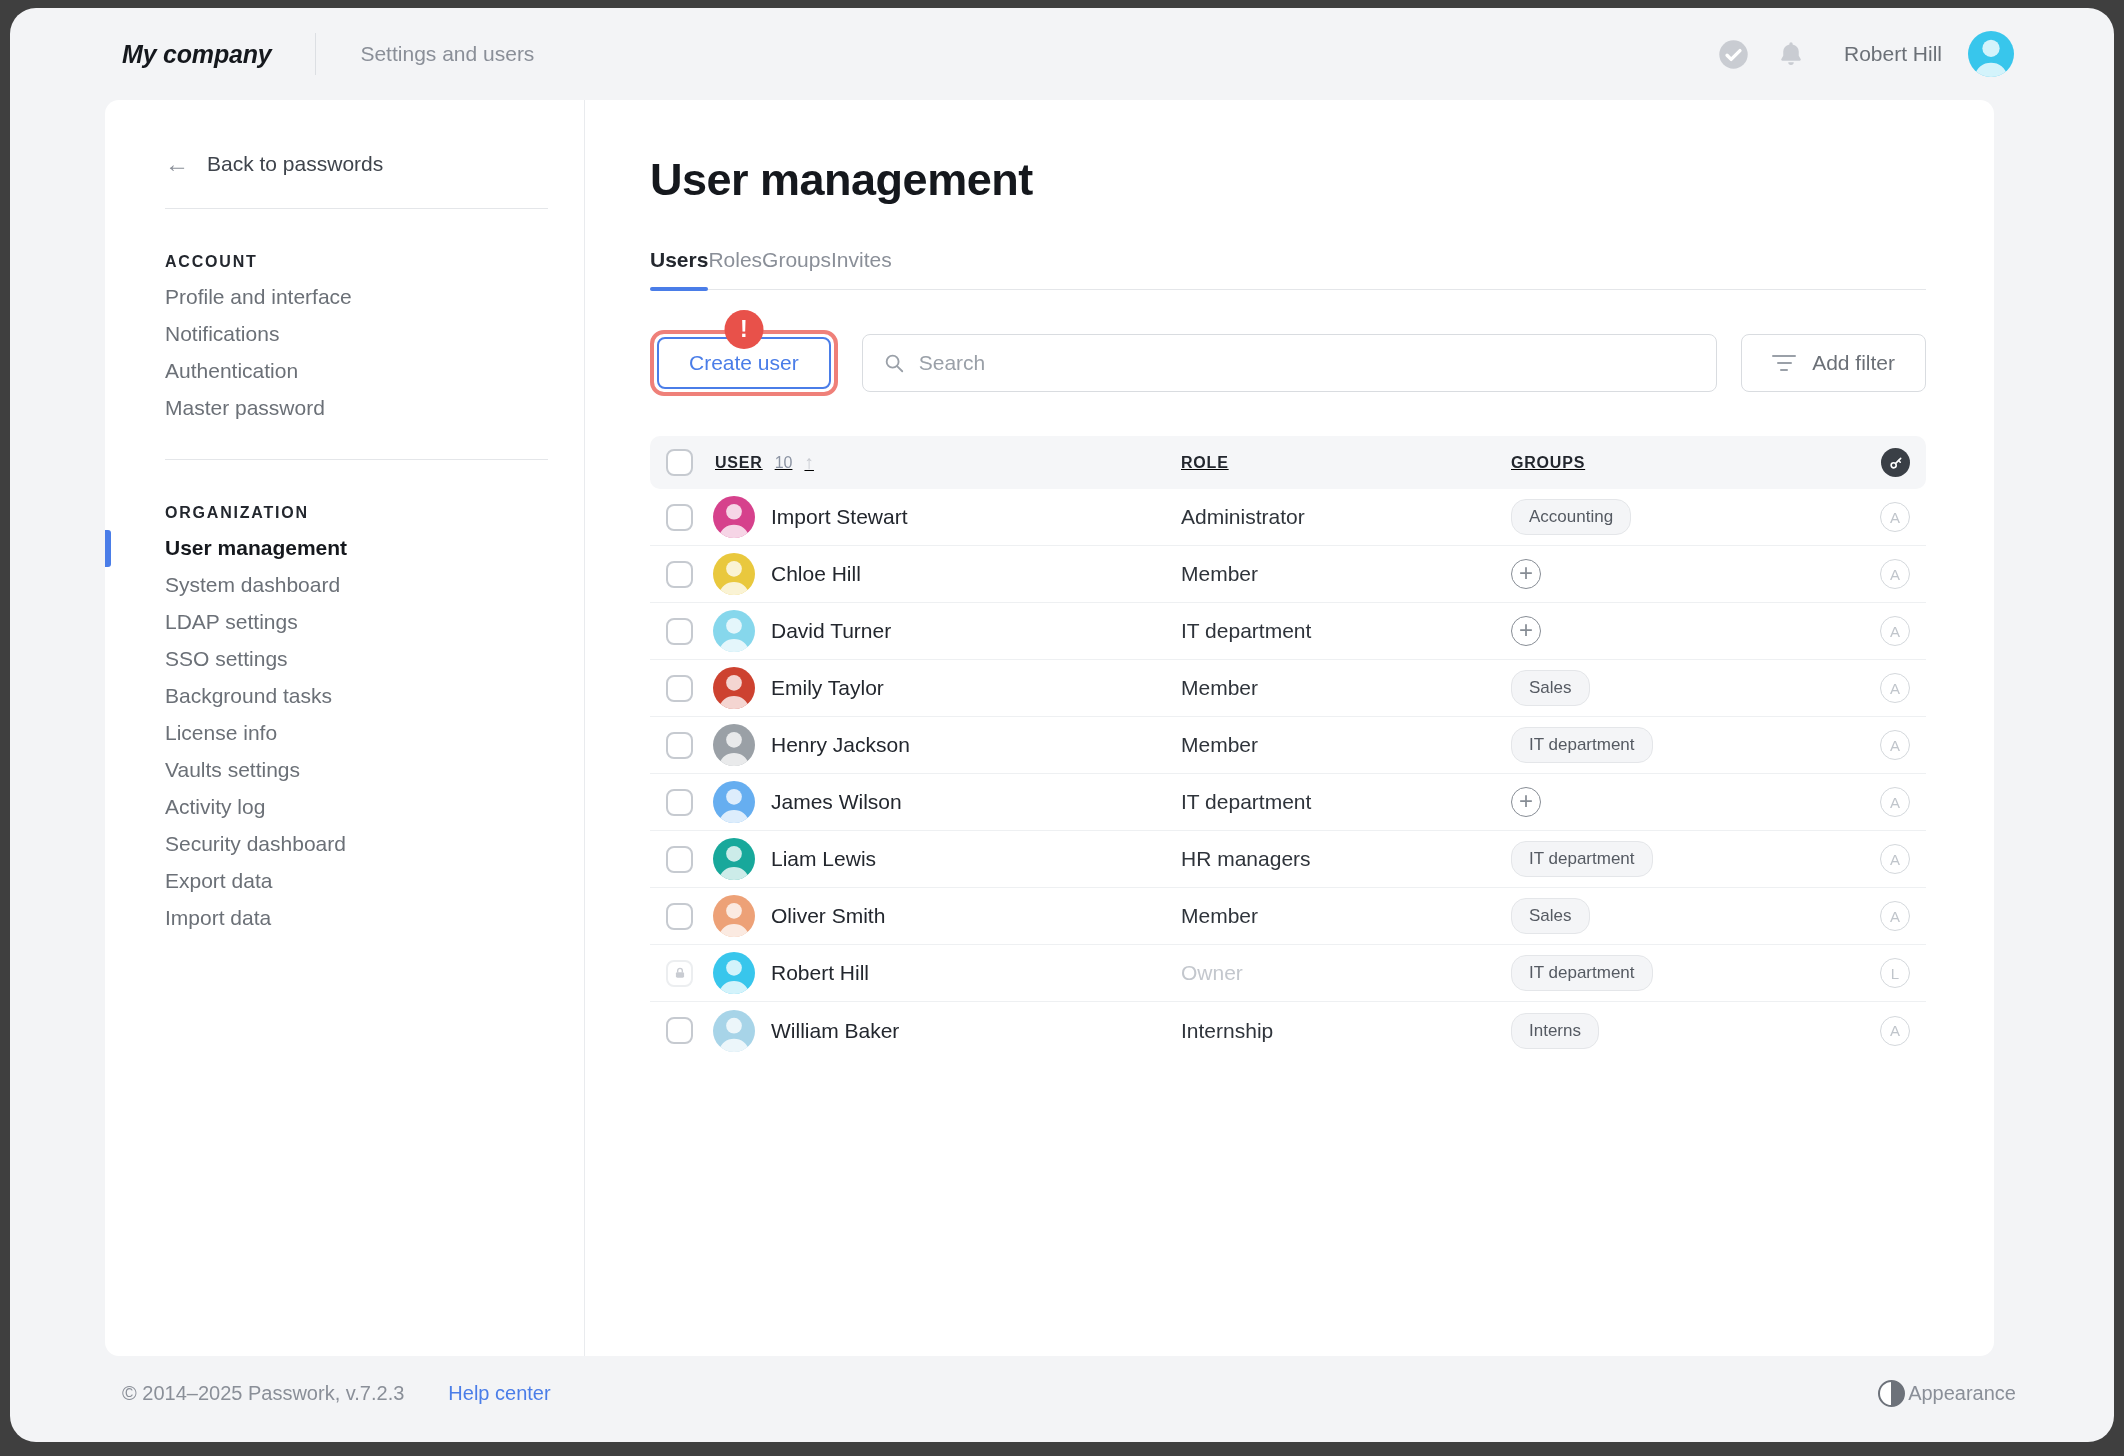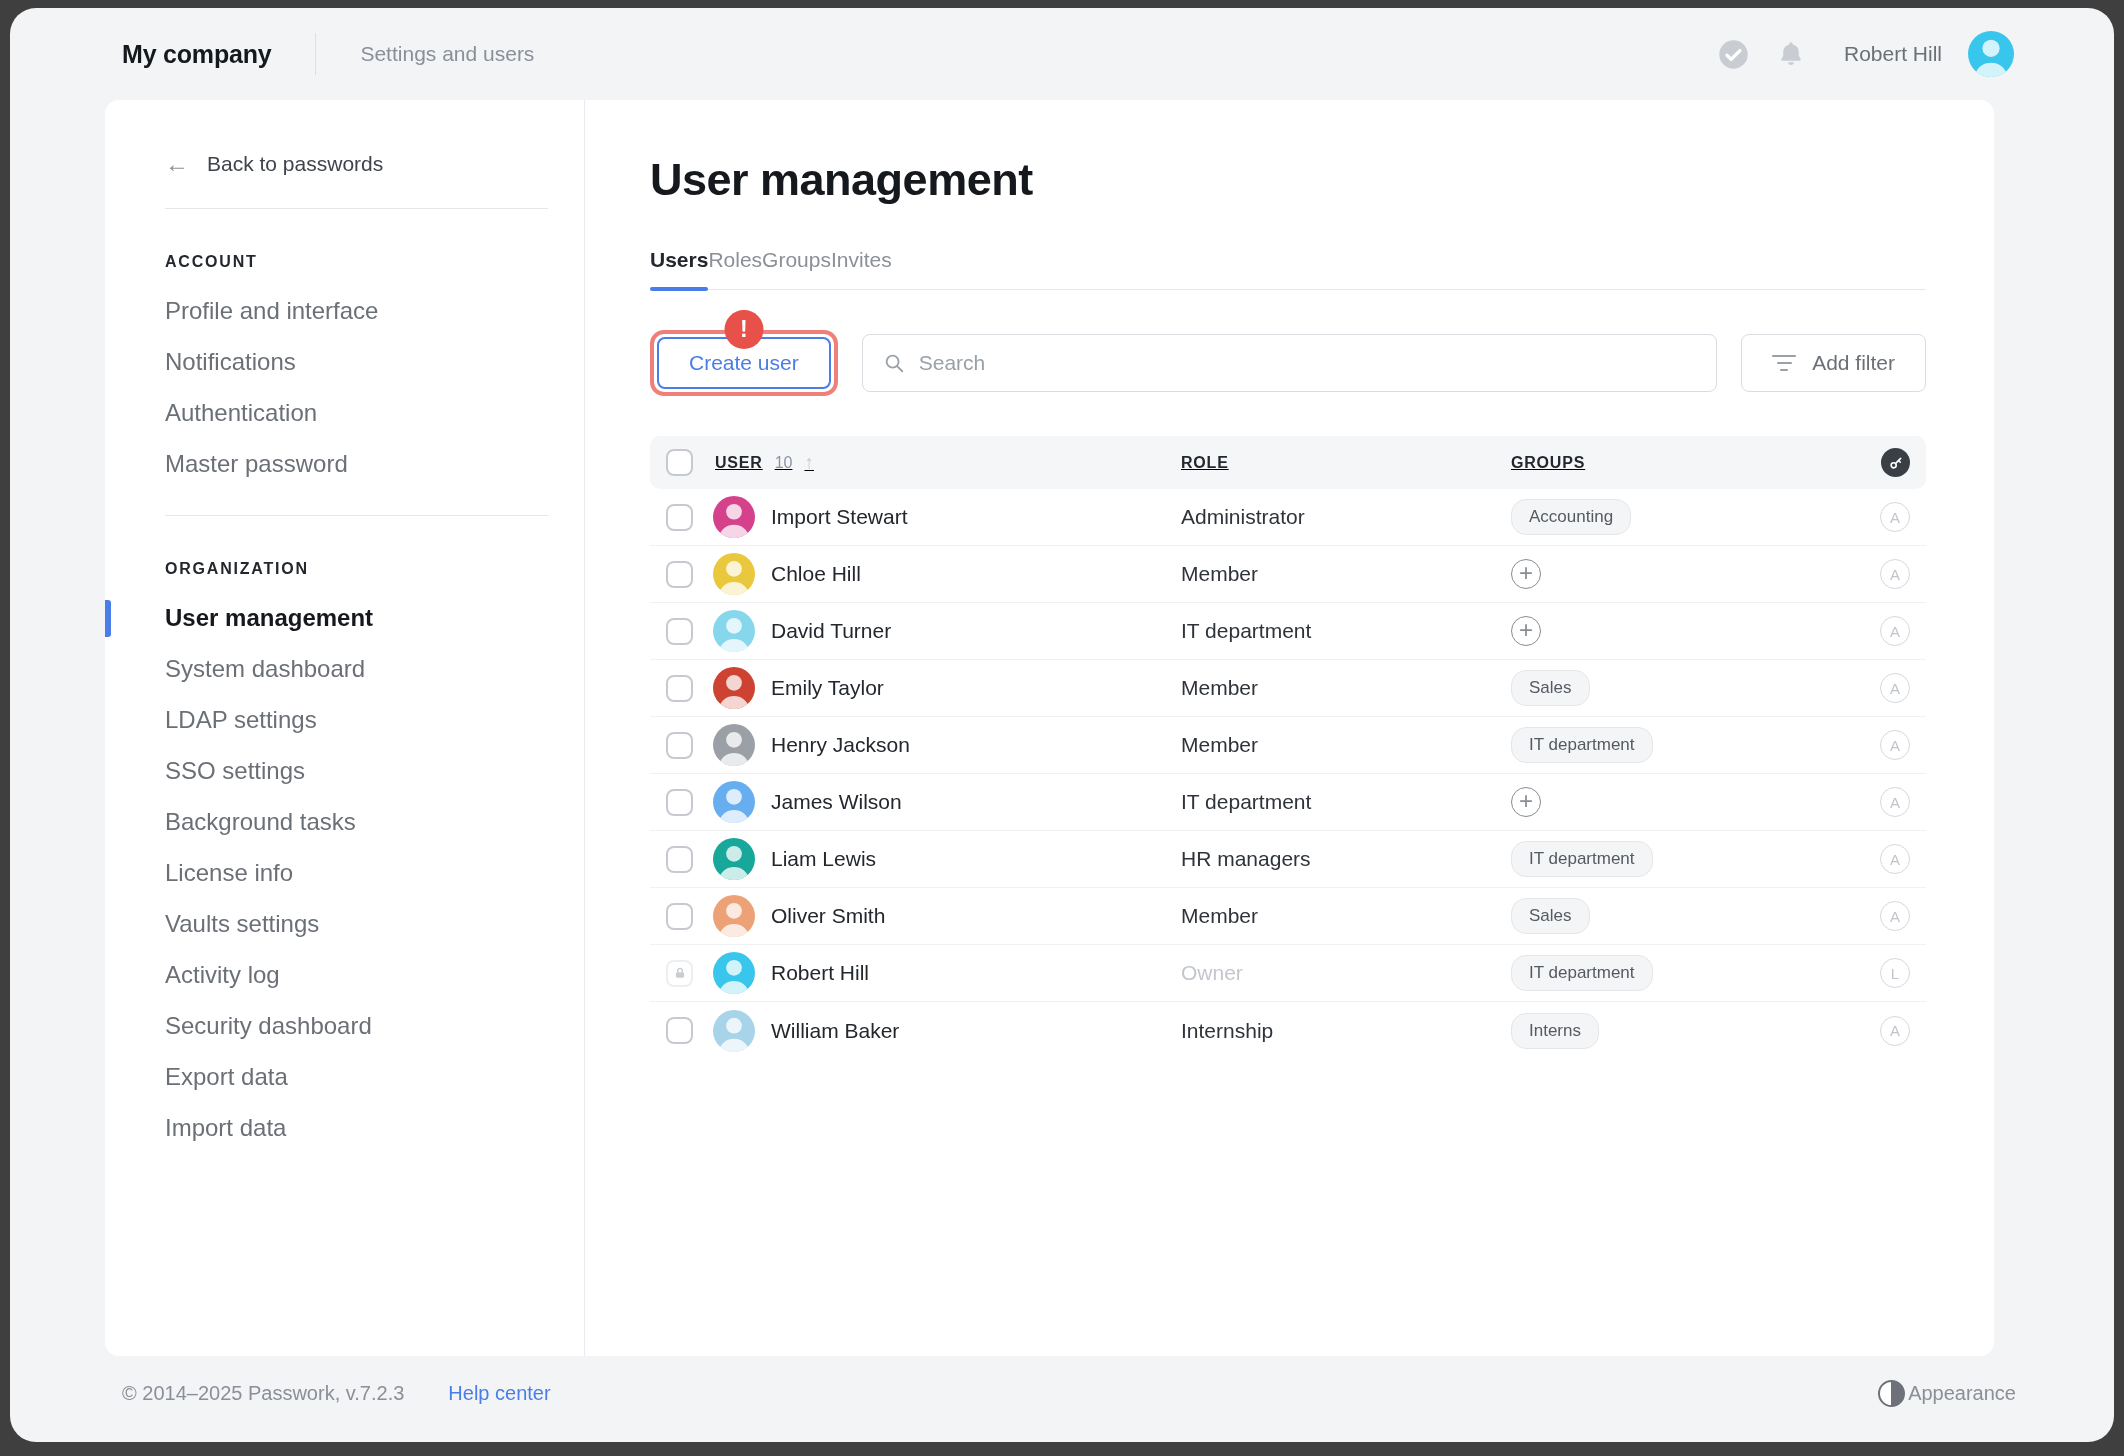--- a/index.html
+++ b/index.html
@@ -10,39 +10,39 @@
     position: relative;
     overflow: hidden;
   }
   .window {
     position: absolute; left: 10px; top: 8px; right: 10px; bottom: 14px;
     background: #f3f4f6; border-radius: 26px; overflow: hidden;
     display: flex; flex-direction: column;
   }
   
   .topbar { height: 92px; flex: 0 0 92px; display: flex; align-items: center; padding: 0 100px 0 112px; }
-  .brand { font-size: 25px; font-weight: bold; color: #15181d; letter-spacing: -0.2px; }
+  .brand { font-size: 25px; font-weight: bold; color: #15181d; letter-spacing: -0.2px; font-style: italic; }
   .topbar-divider { width: 1px; height: 42px; background: #dcdfe3; margin: 0 44px; }
   .context { font-size: 21px; color: #8a8f98; }
   .topbar-spacer { flex: 1; }
   .icon-btn { display: flex; align-items: center; justify-content: center; cursor: pointer; }
   .check-icon { width: 31px; height: 31px; margin-right: 27px; }
   .bell-icon { width: 30px; height: 30px; margin-right: 38px; }
   .topbar-user-name { font-size: 21px; color: #6b7077; margin-right: 26px; }
   .avatar-top { width: 46px; height: 46px; border-radius: 50%; overflow: hidden; position: relative; flex: 0 0 46px; }
   .avatar-sil { position: absolute; inset: 0; }
   
   .card { flex: 1; margin: 0 120px 0 95px; background: #fff; border-radius: 14px; display: flex; overflow: hidden; min-height: 0; }
   
   .sidebar { width: 480px; flex: 0 0 480px; border-right: 1px solid #e9ebee; padding: 52px 36px 0 60px; position: relative; }
   .back-link { display: flex; align-items: center; gap: 18px; font-size: 21px; color: #3f444c; cursor: pointer; }
   .back-arrow { color: #8a8f98; font-size: 24px; line-height: 1; }
   .sidebar-divider { height: 1px; background: #e4e6e9; margin-top: 32px; }
   .section-title { margin-top: 44px; font-size: 16px; font-weight: bold; letter-spacing: 1.8px; color: #23272e; }
-  .side-item { margin-top: 29px; font-size: 24px; line-height: 22px; color: #6b7077; cursor: pointer; position: relative; }
+  .side-item { margin-top: 15px; font-size: 21px; line-height: 22px; color: #6b7077; cursor: pointer; position: relative; }
   .side-item:first-of-type { margin-top: 27px; }
   .side-item.active { color: #15181d; font-weight: bold; }
   .side-item.active::before {
     content: ""; position: absolute; left: -60px; top: -7px;
     width: 6px; height: 37px; background: #4a7de8; border-radius: 0 3px 3px 0;
   }
   
   .main { flex: 1; padding: 54px 68px 0 65px; min-width: 0; }
   .page-title { font-size: 45px; font-weight: bold; color: #15181d; letter-spacing: -0.5px; }
   .tabs { display: flex; margin-top: 42px; border-bottom: 1px solid #e4e6e9; }

